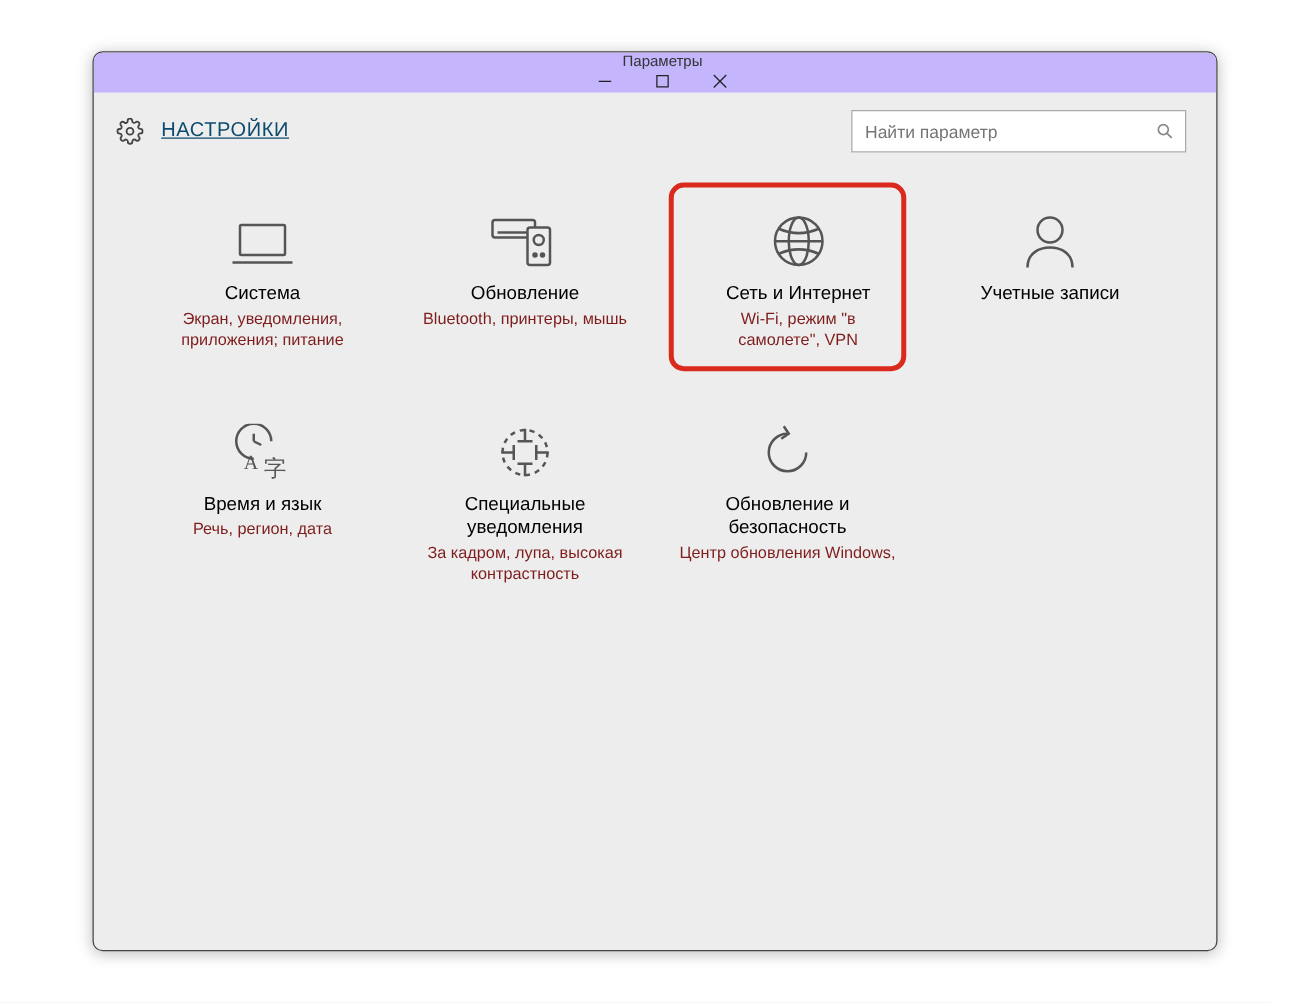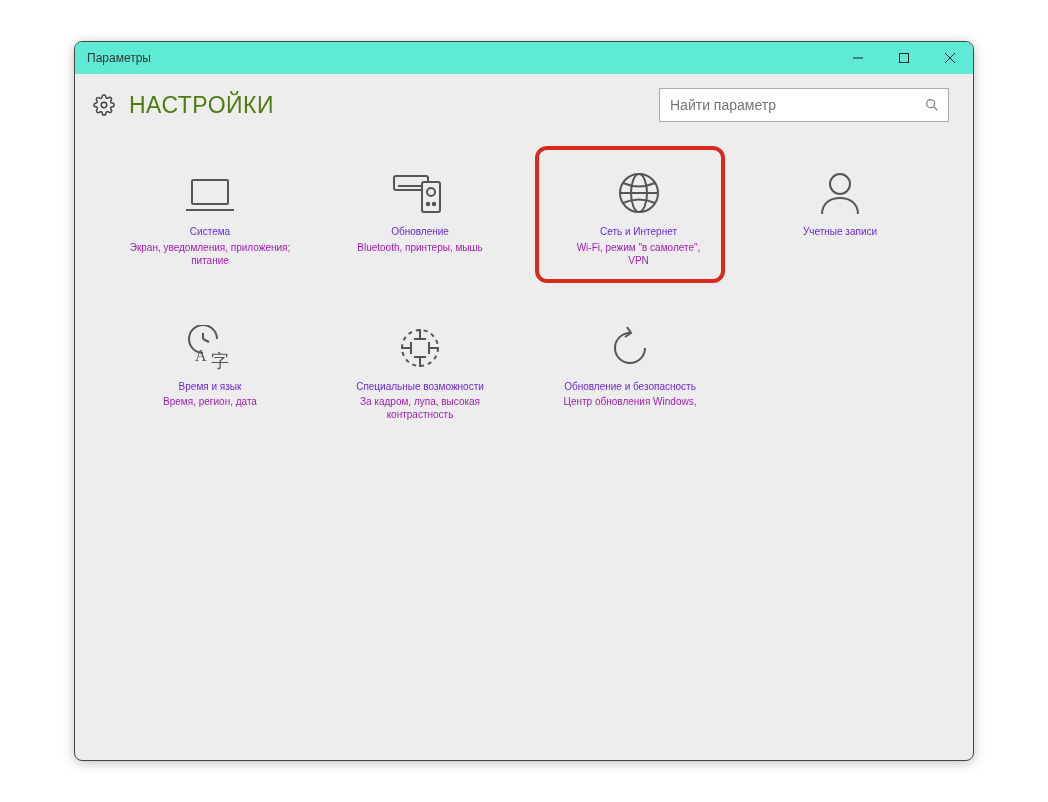--- a/index.html
+++ b/index.html
@@ -29,21 +29,22 @@
       flex-direction: column;
       overflow: hidden;
     }
 
     .title-bar {
       display: flex;
       align-items: center;
       justify-content: space-between;
       height: 32px;
       padding: 0 0 0 12px;
-      background: #5eead4;
+      background: #c4b5fd;
+      flex-direction: column;
     }
 
     .title-bar .title {
       font-size: 12px;
       color: #333;
     }
 
     .window-controls {
       display: flex;
       height: 100%;
@@ -68,28 +69,29 @@
 
     .header-left {
       display: flex;
       align-items: center;
       gap: 14px;
     }
 
     .header-left .gear-icon svg { display:block; }
 
     .header-title {
-      font-size: 23px;
+      font-size: 16px;
       font-weight: 400;
-      color: #4d7c0f;
+      color: #0c4a6e;
       letter-spacing: .5px;
+      text-decoration: underline;
     }
 
     .search-box {
-      width: 290px;
+      width: 268px;
       height: 34px;
       border: 1px solid #aaa;
       background: #fff;
       display: flex;
       align-items: center;
       padding: 0 8px 0 10px;
     }
 
     .search-box input {
       flex: 1;
@@ -136,29 +138,29 @@
       height: 56px;
       display: flex;
       align-items: flex-end;
       justify-content: center;
       margin-bottom: 10px;
     }
 
     .tile .icon-area svg { display:block; }
 
     .tile-title {
-      font-size: 10px;
-      color: #6d28d9;
+      font-size: 15px;
+      color: #000000;
       margin-bottom: 2px;
       line-height: 1.25;
     }
 
     .tile-desc {
-      font-size: 10px;
-      color: #a21caf;
+      font-size: 13px;
+      color: #7f1d1d;
       line-height: 1.3;
       padding: 0 4px;
     }
   </style>
 </head>
 <body>
 
 <div class="window-frame">
 
   <div class="title-bar">
@@ -262,38 +264,38 @@
         <div class="icon-area">
           <svg width="50" height="46" viewBox="0 0 50 46" fill="none" stroke="#555" stroke-width="2">
             <path d="M32 14 A14 14 0 1 0 18 28" fill="none"></path>
             <line x1="18" y1="8" x2="18" y2="14"></line>
             <line x1="18" y1="14" x2="24" y2="17"></line>
             <text x="10" y="36" font-size="16" fill="#555" stroke="none" font-family="Segoe UI">A</text>
             <text x="26" y="42" font-size="18" fill="#555" stroke="none" font-family="Segoe UI">字</text>
           </svg>
         </div>
         <div class="tile-title">Время и язык</div>
-        <div class="tile-desc">Время, регион, дата</div>
+        <div class="tile-desc">Речь, регион, дата</div>
       </div>
 
       <div class="tile">
         <div class="icon-area">
           <svg width="46" height="46" viewBox="0 0 46 46" fill="none" stroke="#555" stroke-width="2">
             <circle cx="23" cy="23" r="18" stroke-dasharray="4 4"></circle>
             <path d="M17 14 L29 14"></path>
             <path d="M23 14 L23 4"></path>
             <path d="M17 32 L29 32"></path>
             <path d="M23 32 L23 42"></path>
             <path d="M14 17 L14 29"></path>
             <path d="M14 23 L4 23"></path>
             <path d="M32 17 L32 29"></path>
             <path d="M32 23 L42 23"></path>
           </svg>
         </div>
-        <div class="tile-title">Специальные возможности</div>
+        <div class="tile-title">Специальные уведомления</div>
         <div class="tile-desc">За кадром, лупа, высокая контрастность</div>
       </div>
 
 
       <div class="tile">
         <div class="icon-area">
           <svg width="46" height="46" viewBox="0 0 46 46" fill="none" stroke="#555" stroke-width="2">
             <path d="M38 23 A15 15 0 1 1 23 8"></path>
             <polyline points="20,2 24,8 18,12" fill="none"></polyline>
           </svg>

